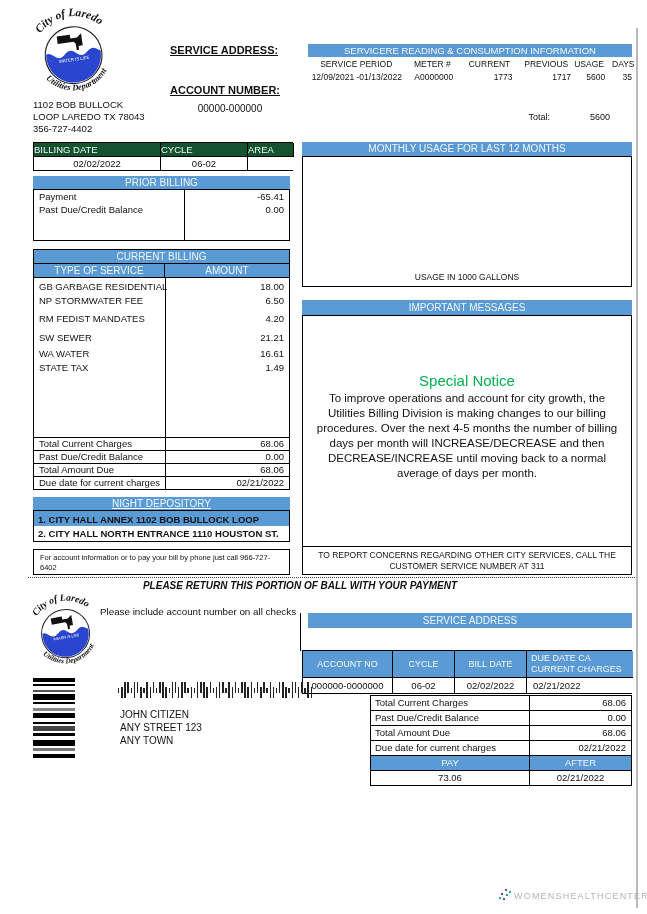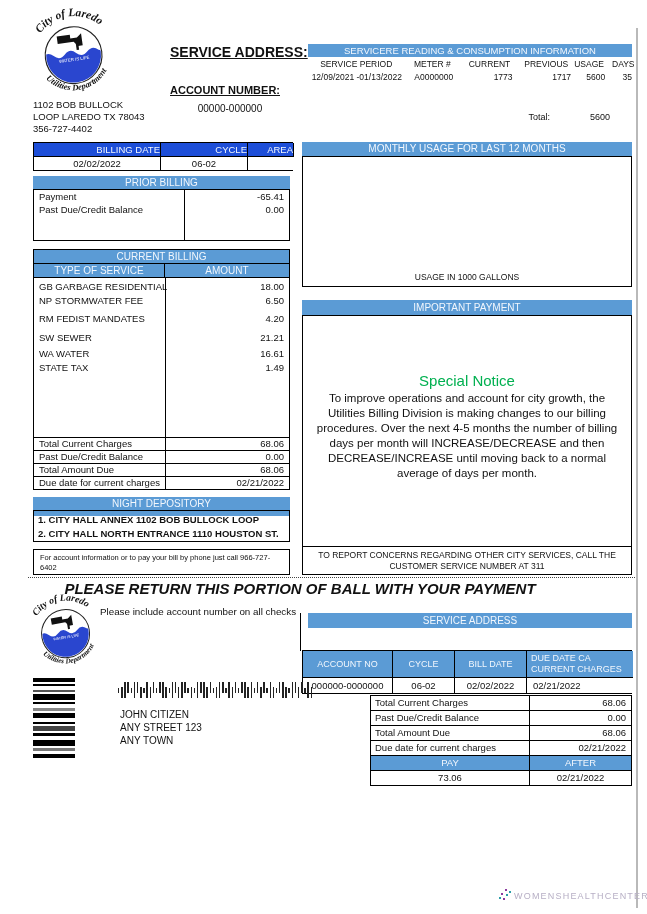--- a/index.html
+++ b/index.html
@@ -9,21 +9,21 @@
   .bar{background:#5B9BD5;color:#f2f7fd;text-align:center;font-size:10px;line-height:13px;}
   .bx{border:1px solid #000;box-sizing:border-box;}
   .c{text-align:center;} .b{font-weight:700;}
   
   .mrow{display:flex;font-size:8.5px;line-height:12px;}
   .mrow .c1{width:104px;text-align:center;} .mrow .c2{width:60px;text-align:center;}
   .mrow .c3{width:54px;text-align:right;padding-right:6px;} .mrow .c4{width:56px;text-align:right;padding-right:6px;}
   .mrow .c5{width:30px;text-align:right;} .mrow .c6{width:20px;text-align:right;margin-left:8px;}
   
   .btab{display:grid;grid-template-columns:127px 87px 46px;border:1px solid #000;box-sizing:border-box;}
-  .btab .hc{background:#1d4ed8;color:#f2f7fd;text-align:right;font-size:9.5px;line-height:13px;border-right:1px solid #000;}
+  .btab .hc{background:#14532d;color:#f2f7fd;text-align:left;font-size:9.5px;line-height:13px;border-right:1px solid #000;}
   .btab .hc:last-child{border-right:none;}
   .btab .vc{background:#fff;text-align:center;font-size:9.5px;line-height:13px;border-right:1px solid #000;border-top:1px solid #000;}
   .btab .vc:last-child{border-right:none;}
   .lrow{display:flex;justify-content:space-between;font-size:9.5px;line-height:13px;padding:0 5px;}
   .trow{display:flex;justify-content:space-between;font-size:9.5px;line-height:12px;padding:0 5px;border-top:1px solid #000;}
   
   .atab{display:grid;grid-template-columns:90px 62px 72px 106px;border:1px solid #000;box-sizing:border-box;}
   .atab .hc{background:#5B9BD5;color:#f2f7fd;font-size:9px;line-height:11px;display:flex;align-items:center;justify-content:center;text-align:center;border-right:1px solid #000;height:26px;}
   .atab .hc.l{justify-content:flex-start;text-align:left;padding-left:4px;}
   .atab .hc:nth-child(4){border-right:none;}
@@ -69,21 +69,21 @@
     <rect x="59" y="40" width="2.6" height="7" fill="#111"></rect>
     <text font-family="Liberation Sans, sans-serif" font-size="4.6" fill="#fff" x="55" y="58" text-anchor="middle">WATER IS LIFE</text>
     <text font-family="Liberation Serif, serif" font-style="italic" font-weight="600" font-size="12" fill="#111">
       <textPath href="#arcTopA" startOffset="50%" text-anchor="middle">City of Laredo</textPath>
     </text>
     <text font-family="Liberation Serif, serif" font-style="italic" font-weight="600" font-size="9" fill="#111">
       <textPath href="#arcBotA" startOffset="50%" text-anchor="middle">Utilities Department</textPath>
     </text>
   </svg>
 
-  <div class="abs b" style="left:170px;top:44px;font-size:14px;text-decoration:underline;">SERVICE ADDRESS:</div>
+  <div class="abs b" style="left:170px;top:44px;font-size:11px;text-decoration:underline;">SERVICE ADDRESS:</div>
   <div class="abs b" style="left:170px;top:84px;font-size:11px;text-decoration:underline;">ACCOUNT NUMBER:</div>
   <div class="abs c" style="left:170px;top:103px;width:120px;font-size:10px;">00000-000000</div>
 
   <div class="abs" style="left:33px;top:99px;font-size:9.5px;line-height:12px;">
     <div>1102 BOB BULLOCK</div>
     <div>LOOP LAREDO TX 78043</div>
     <div>356-727-4402</div>
   </div>
 
   <div class="abs mrow" style="left:308px;top:58px;width:324px;">
@@ -176,44 +176,44 @@
           <span>Total Amount Due</span>
           <span>68.06</span>
         </div>
       <div class="trow">
           <span>Due date for current charges</span>
           <span>02/21/2022</span>
         </div>
     </div>
   </div>
 
-  <div class="abs bar" style="left:33px;top:497px;width:257px;height:19px;">NIGHT DEPOSITORY</div>
+  <div class="abs bar" style="left:33px;top:497px;width:257px;height:29px;text-decoration:underline;">NIGHT DEPOSITORY</div>
   <div class="abs bx" style="left:33px;top:510px;width:257px;height:32px;font-size:9.5px;line-height:14px;padding:2px 4px;font-weight:600;">
     <div>1. CITY HALL ANNEX 1102 BOB BULLOCK LOOP</div>
     <div>2. CITY HALL NORTH ENTRANCE 1110 HOUSTON ST.</div>
   </div>
 
   <div class="abs bx small-lines" style="left:33px;top:549px;width:257px;height:26px;">
     <div>For account information or to pay your bill by phone just call 966-727-6402</div>
   </div>
 
   <div class="abs bar" style="left:302px;top:142px;width:330px;height:14px;line-height:14px;">MONTHLY USAGE FOR LAST 12 MONTHS</div>
   <div class="abs bx" style="left:302px;top:156px;width:330px;height:131px;">
     <div class="abs c" style="left:0;bottom:4px;width:100%;font-size:8.5px;">USAGE IN 1000 GALLONS</div>
   </div>
 
-  <div class="abs bar" style="left:302px;top:300px;width:330px;height:15px;line-height:15px;">IMPORTANT PAYMENT</div>
+  <div class="abs bar" style="left:302px;top:300px;width:330px;height:15px;line-height:15px;">IMPORTANT MESSAGES</div>
   <div class="abs bx" style="left:302px;top:315px;width:330px;height:260px;">
     <div class="c" style="margin-top:56px;font-size:15px;color:#00B050;">Special Notice</div>
     <div class="c" style="margin:2px auto 0;width:312px;font-size:11.5px;line-height:15px;">To improve operations and account for city growth, the Utilities Billing Division is making changes to our billing procedures. Over the next 4-5 months the number of billing days per month will INCREASE/DECREASE and then DECREASE/INCREASE until moving back to a normal average of days per month.</div>
     <div class="abs c" style="left:0;bottom:0;width:100%;height:28px;border-top:1px solid #000;font-size:8.5px;line-height:11px;padding-top:3px;box-sizing:border-box;">TO REPORT CONCERNS REGARDING OTHER CITY SERVICES, CALL THE CUSTOMER SERVICE NUMBER AT 311</div>
   </div>
 
   <div class="abs" style="left:28px;top:577px;width:607px;border-top:1.5px dotted #444;"></div>
-  <div class="abs c b" style="left:30px;top:580px;width:540px;font-size:15px;font-style:italic;">PLEASE RETURN THIS PORTION OF BALL WITH YOUR PAYMENT</div>
+  <div class="abs c b" style="left:30px;top:580px;width:540px;font-size:10px;font-style:italic;">PLEASE RETURN THIS PORTION OF BALL WITH YOUR PAYMENT</div>
   <div class="abs" style="left:100px;top:606px;font-size:9.8px;">Please include account number on all checks</div>
 
   <svg class="abs" style="left:22px;top:592px;transform:rotate(-10deg);" width="88" height="88" viewBox="0 0 110 110">
     <defs>
       <path id="arcTopB" d="M 12,64 A 44,44 0 1 1 98,64"></path>
       <path id="arcBotB" d="M 16,58 A 40,40 0 0 0 94,58"></path>
       <clipPath id="clipB">
           <circle cx="55" cy="52" r="29"></circle>
         </clipPath>
     </defs>

